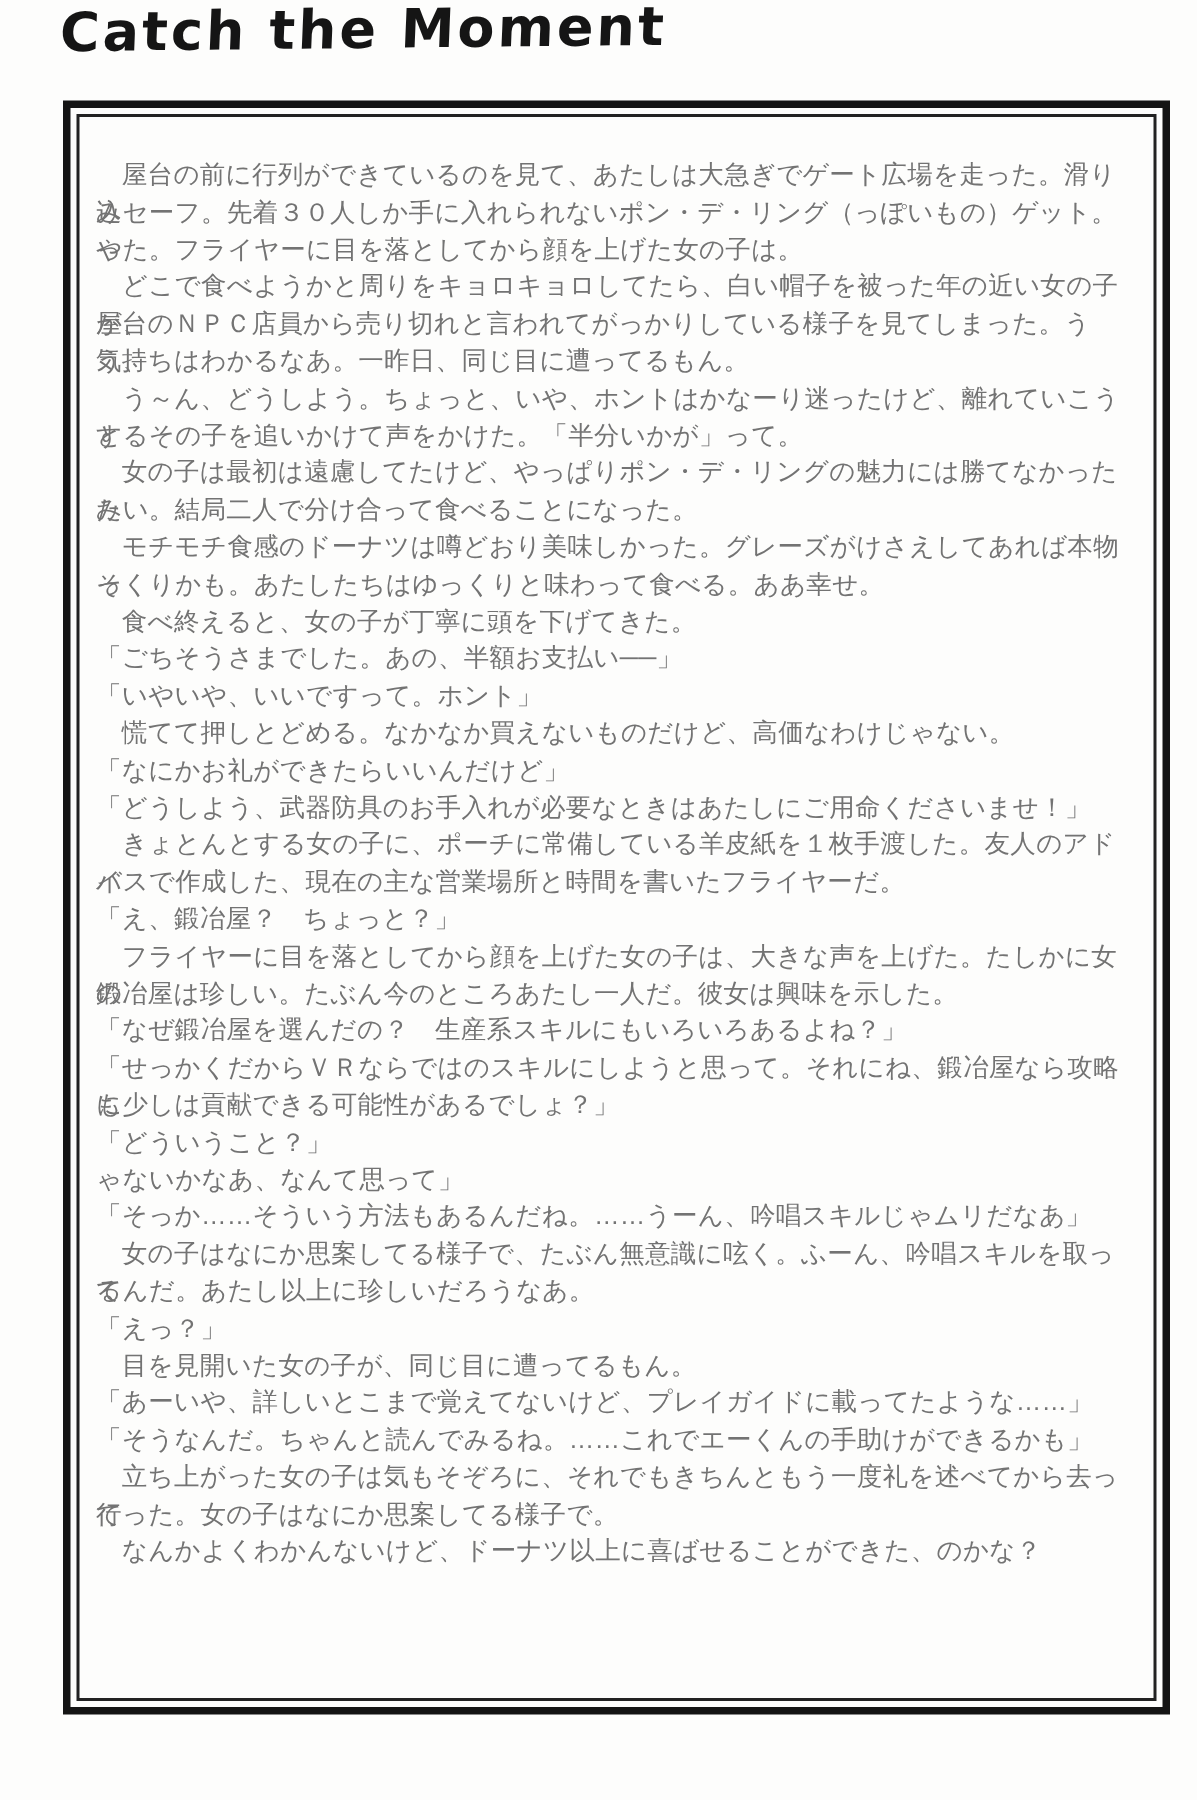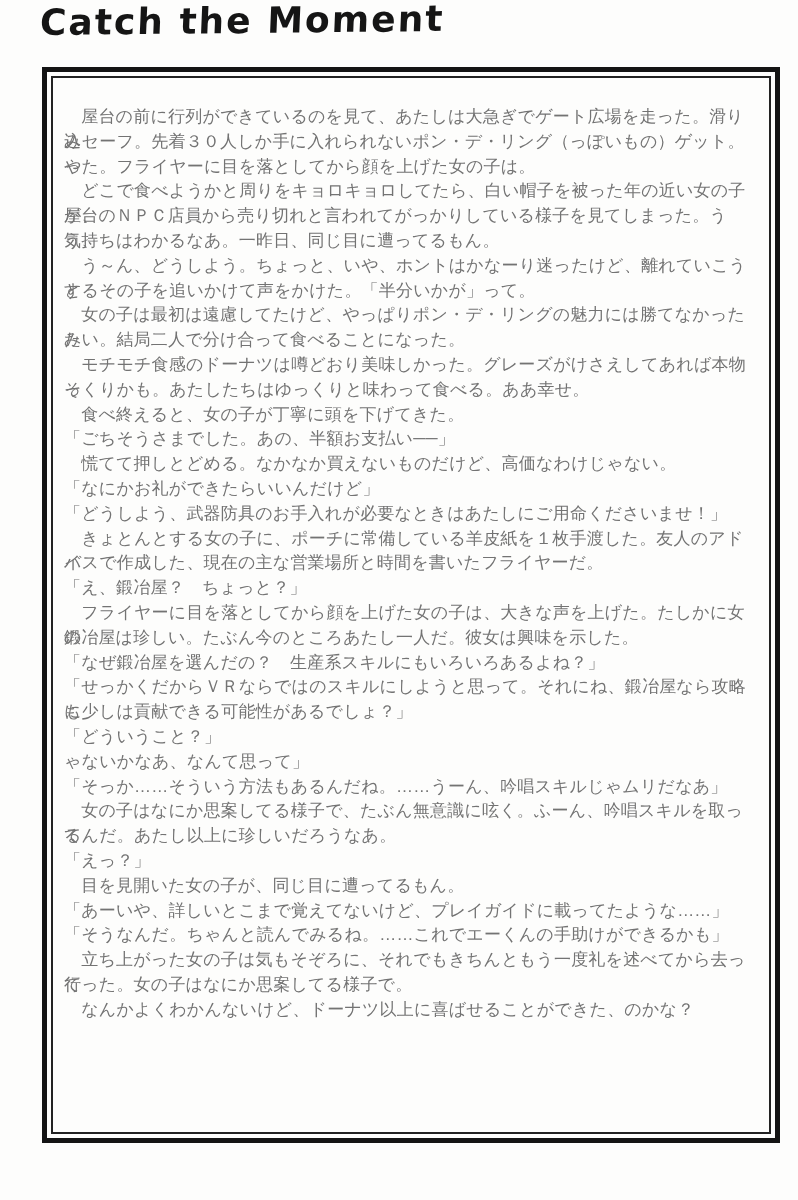--- a/index.html
+++ b/index.html
@@ -73,20 +73,21 @@
           <div class="text-line">屋台のＮＰＣ店員から売り切れと言われてがっかりしている様子を見てしまった。うう、</div>
           <div class="text-line">気持ちはわかるなあ。一昨日、同じ目に遭ってるもん。</div>
           <div class="text-line">　う～ん、どうしよう。ちょっと、いや、ホントはかなーり迷ったけど、離れていこうと</div>
           <div class="text-line">するその子を追いかけて声をかけた。「半分いかが」って。</div>
           <div class="text-line">　女の子は最初は遠慮してたけど、やっぱりポン・デ・リングの魅力には勝てなかったみ</div>
           <div class="text-line">たい。結局二人で分け合って食べることになった。</div>
           <div class="text-line">　モチモチ食感のドーナツは噂どおり美味しかった。グレーズがけさえしてあれば本物そ</div>
           <div class="text-line">っくりかも。あたしたちはゆっくりと味わって食べる。ああ幸せ。</div>
           <div class="text-line">　食べ終えると、女の子が丁寧に頭を下げてきた。</div>
           <div class="text-line">「ごちそうさまでした。あの、半額お支払い──」</div>
+          <div class="text-line">「いやいや、いいですって。ホント」</div>
           <div class="text-line">　慌てて押しとどめる。なかなか買えないものだけど、高価なわけじゃない。</div>
           <div class="text-line">「なにかお礼ができたらいいんだけど」</div>
           <div class="text-line">「どうしよう、武器防具のお手入れが必要なときはあたしにご用命くださいませ！」</div>
           <div class="text-line">　きょとんとする女の子に、ポーチに常備している羊皮紙を１枚手渡した。友人のアドバ</div>
           <div class="text-line">イスで作成した、現在の主な営業場所と時間を書いたフライヤーだ。</div>
           <div class="text-line">「え、鍛冶屋？　ちょっと？」</div>
           <div class="text-line">　フライヤーに目を落としてから顔を上げた女の子は、大きな声を上げた。たしかに女の</div>
           <div class="text-line">鍛冶屋は珍しい。たぶん今のところあたし一人だ。彼女は興味を示した。</div>
           <div class="text-line">「なぜ鍛冶屋を選んだの？　生産系スキルにもいろいろあるよね？」</div>
           <div class="text-line">「せっかくだからＶＲならではのスキルにしようと思って。それにね、鍛冶屋なら攻略に</div>

